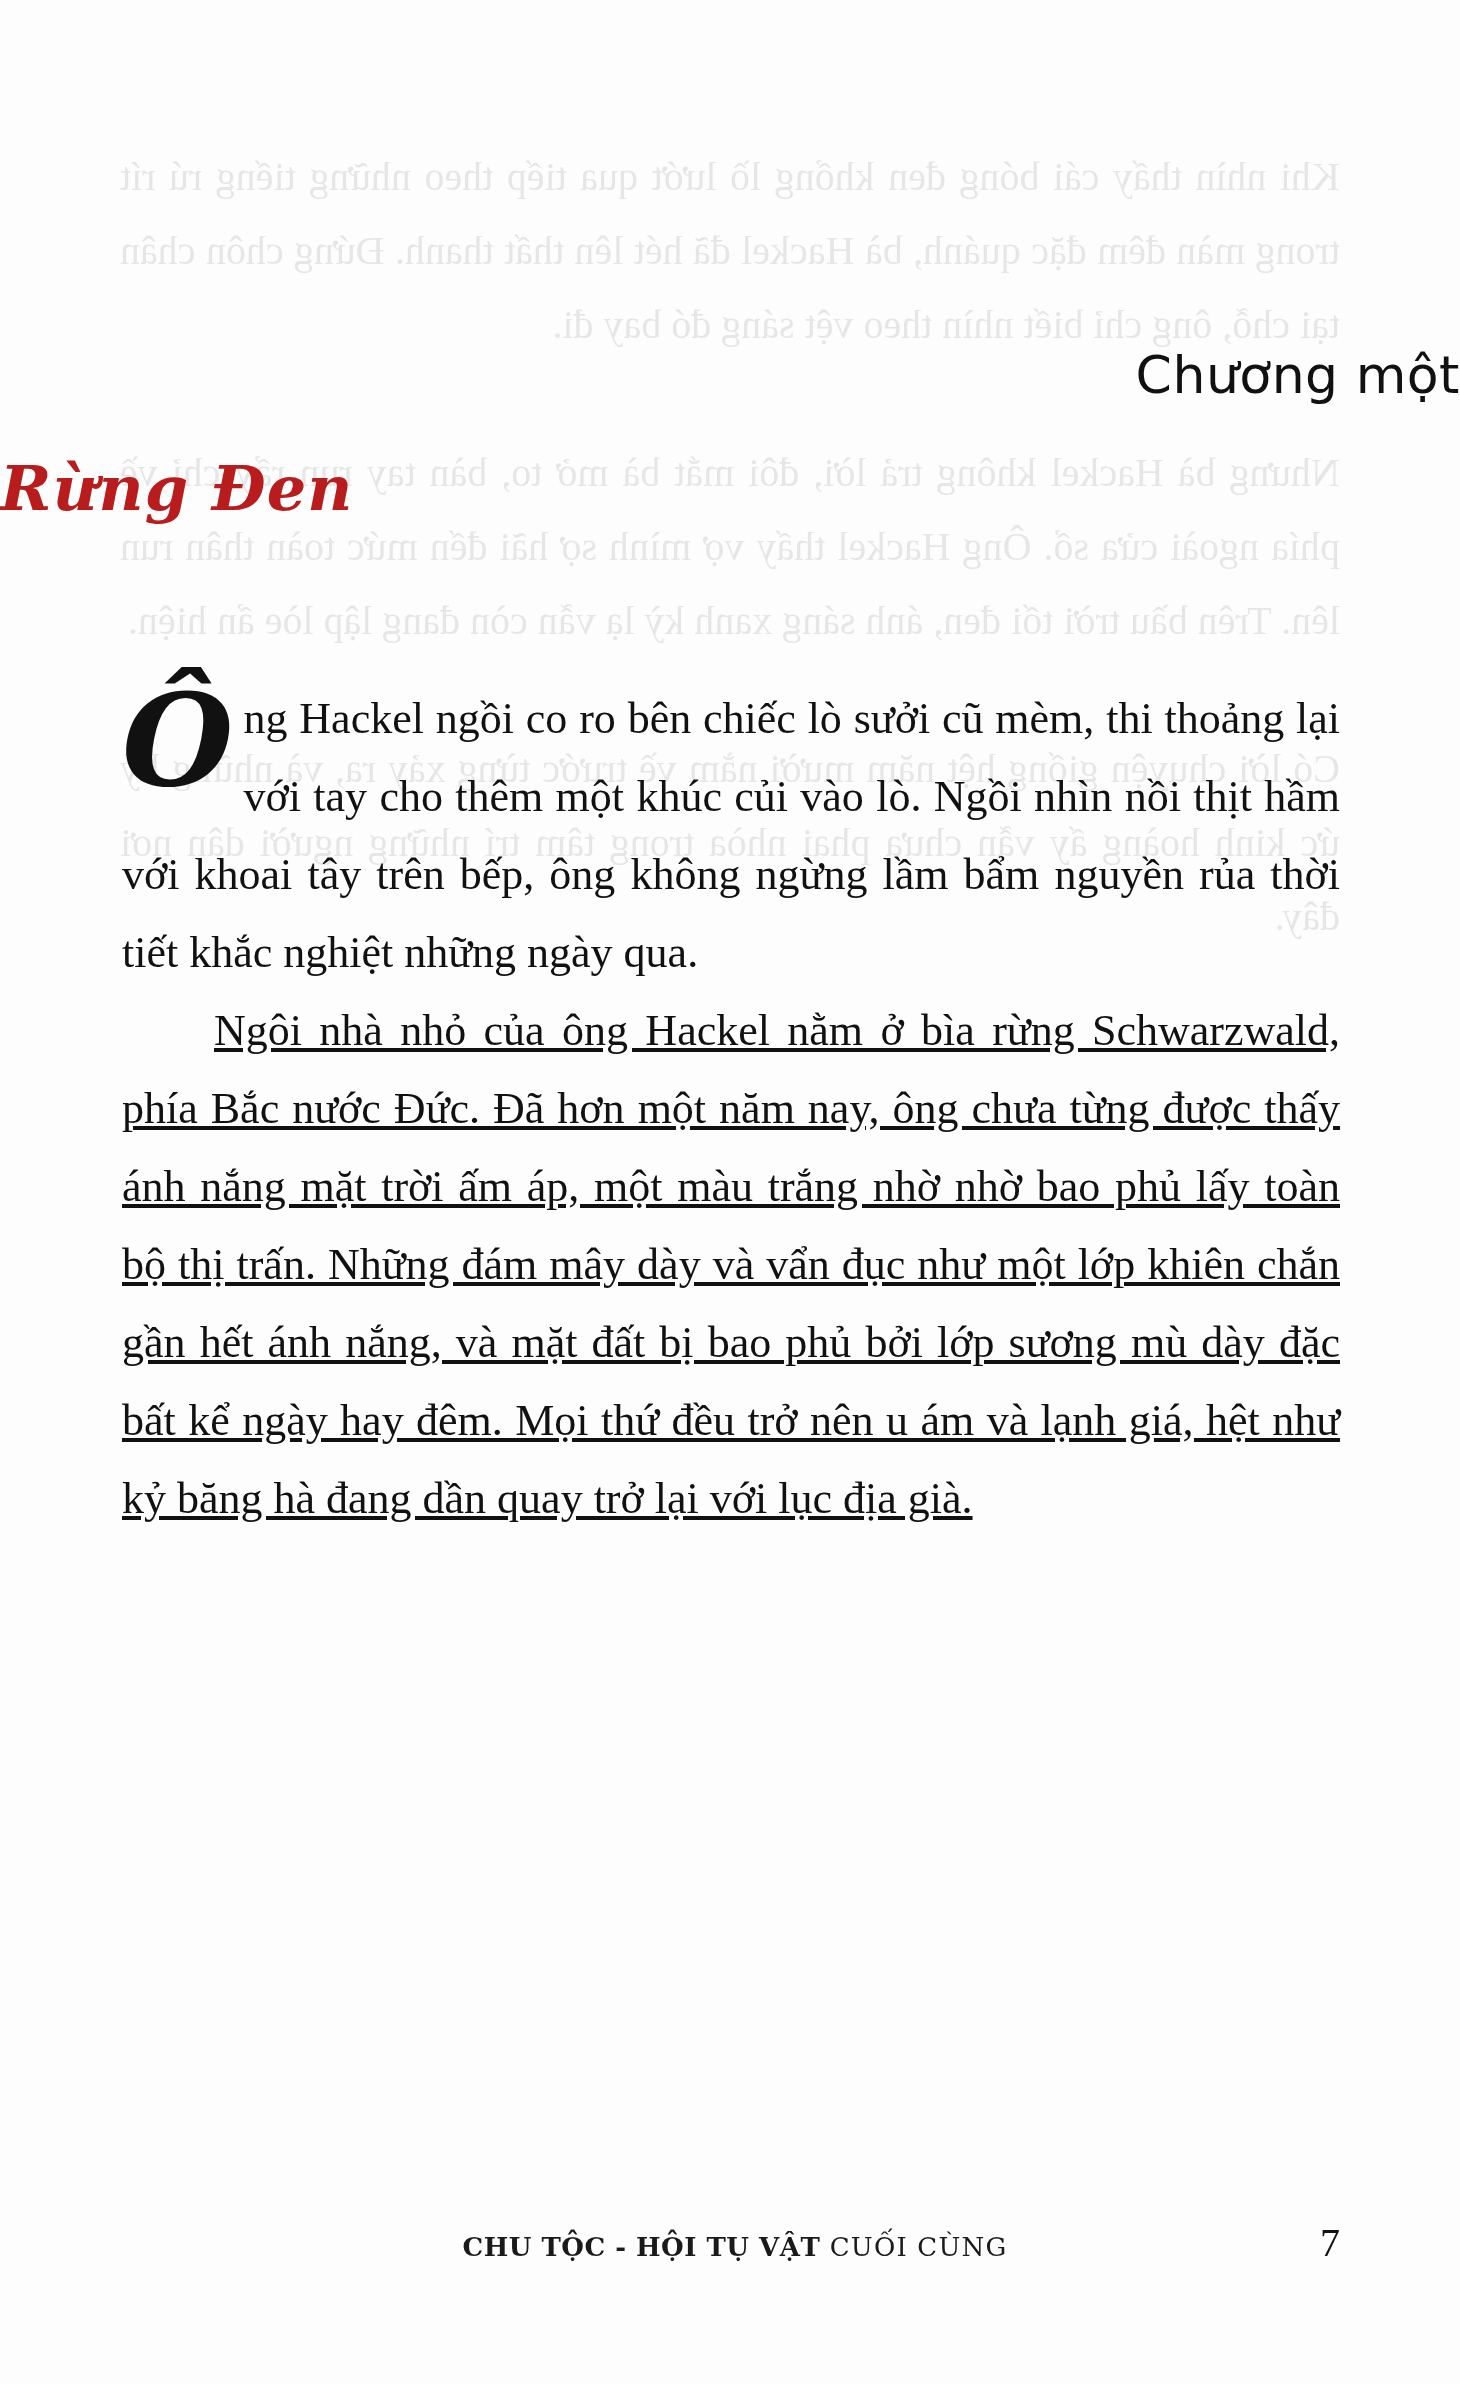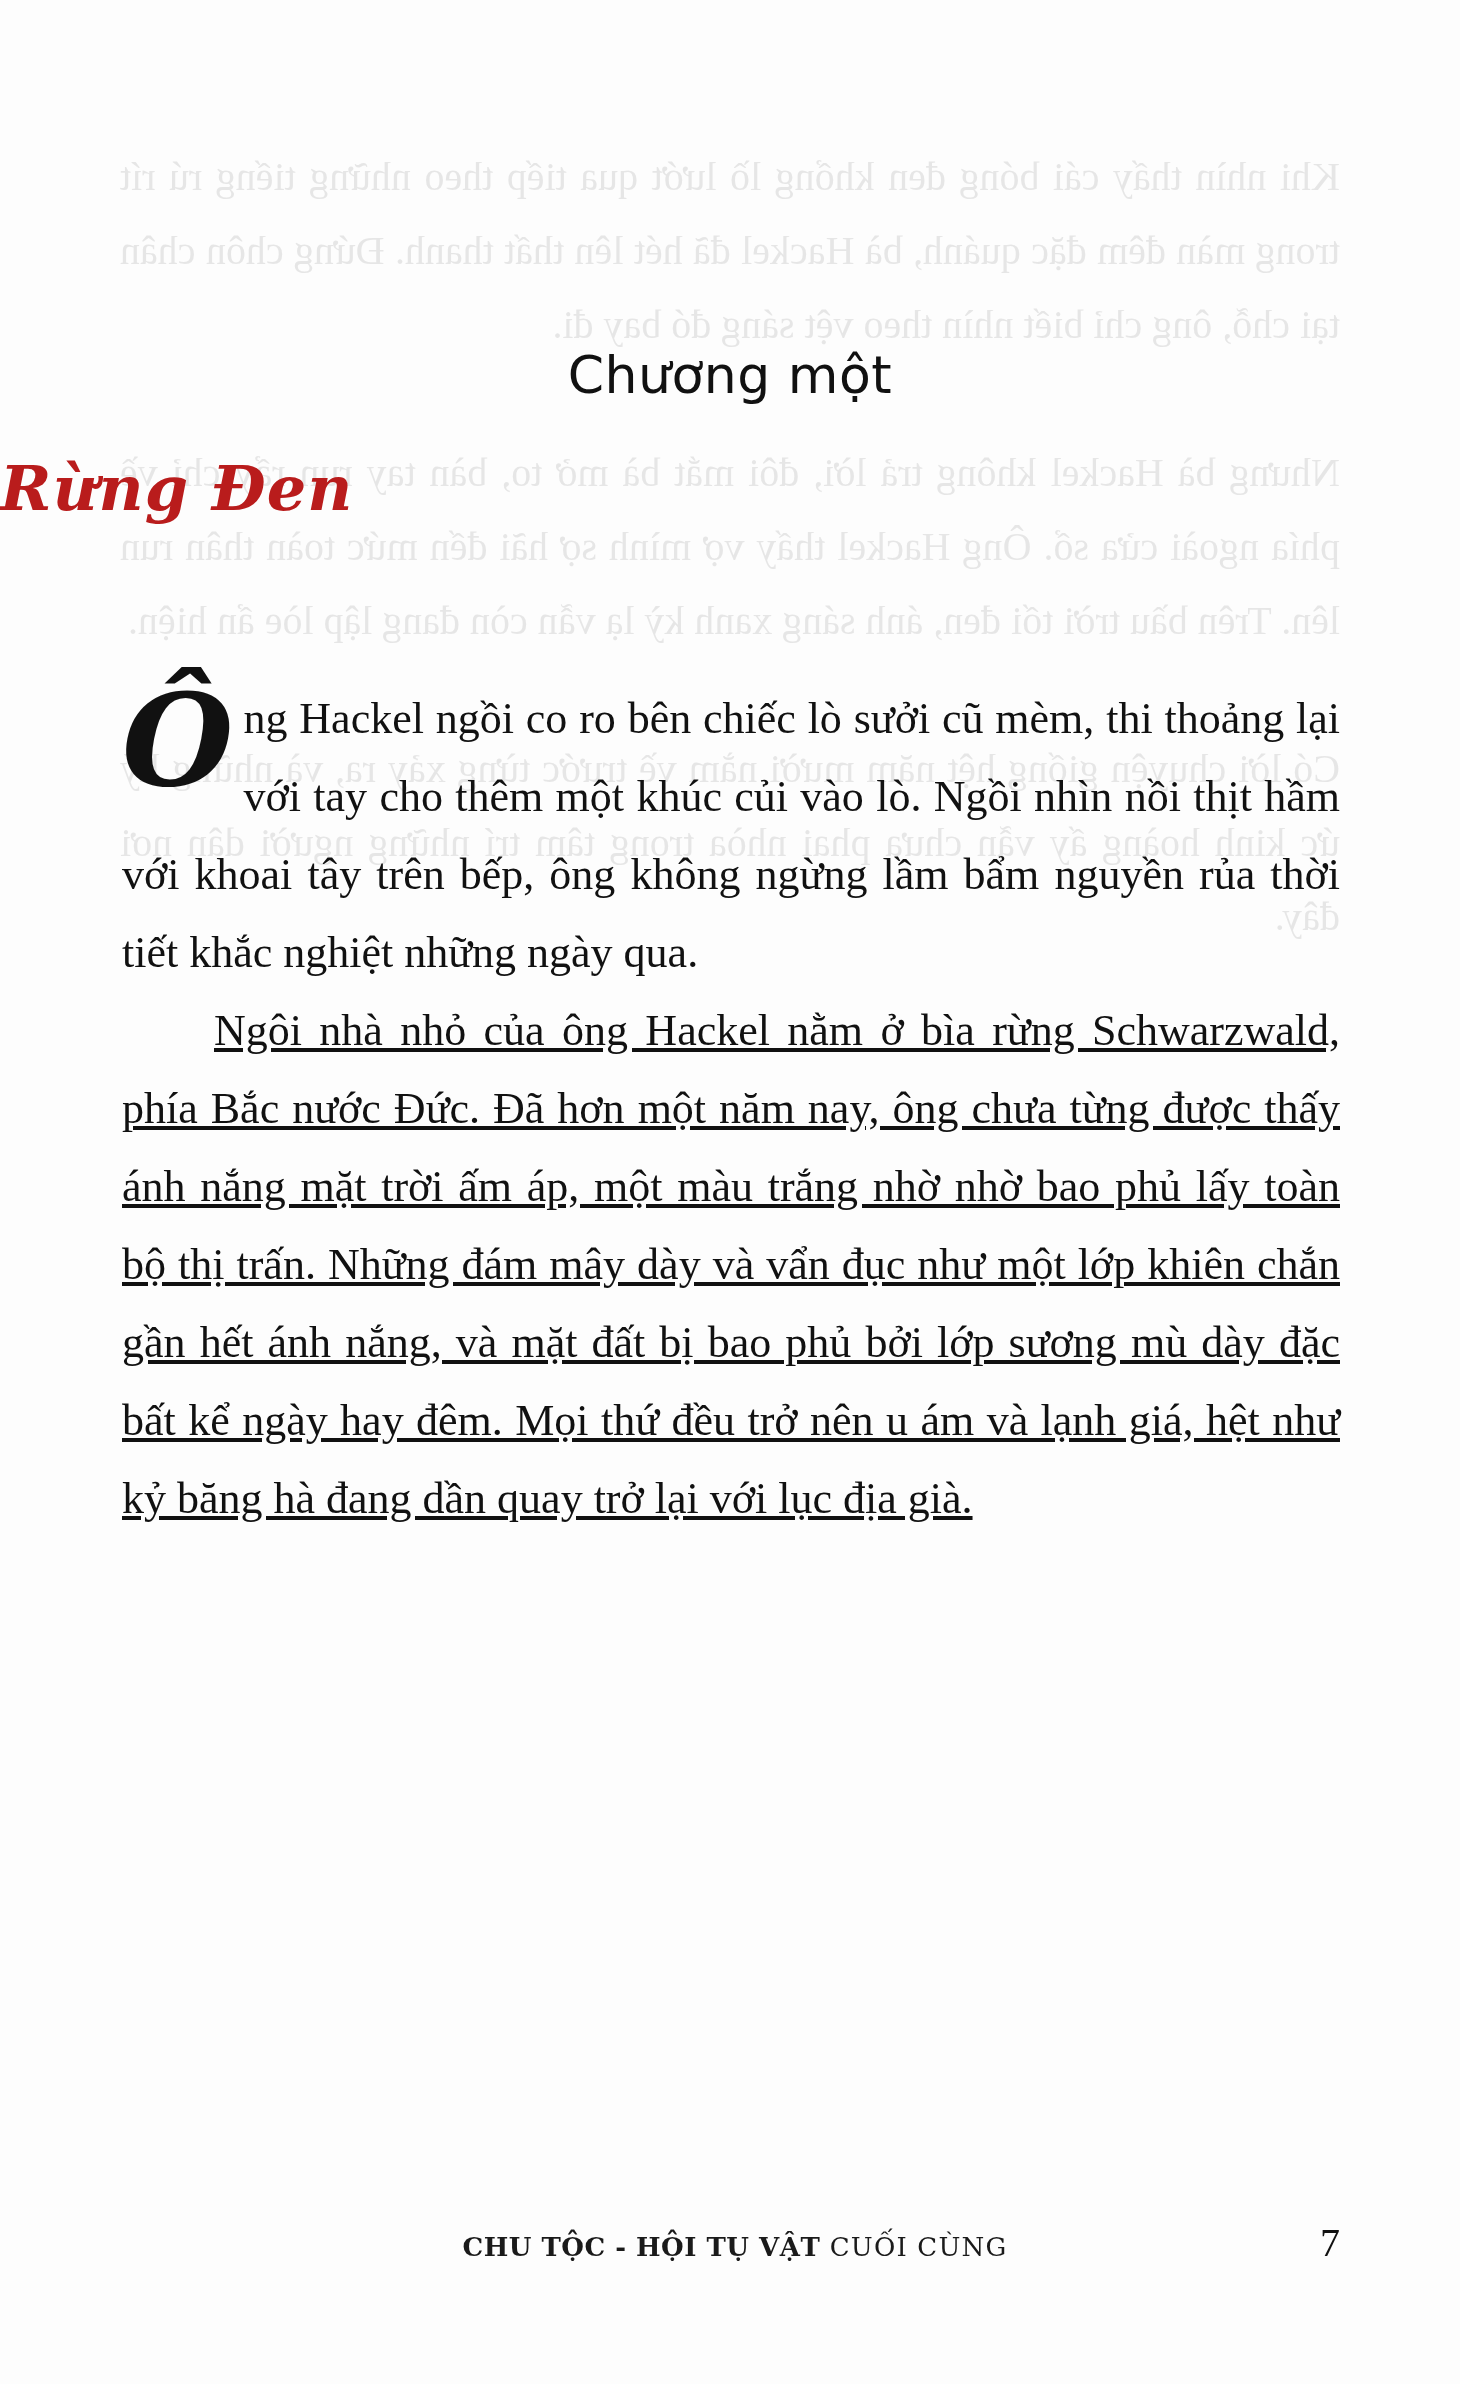--- a/index.html
+++ b/index.html
@@ -50,21 +50,21 @@
     top: 0;
     bottom: 0;
   }
 
   
   .chapter-label {
     position: absolute;
     top: 345px;
     left: 0;
     right: 0;
-    text-align: center;
+    text-align: right;
     font-family: "DejaVu Sans", sans-serif;
     font-size: 52px;
     font-weight: 400;
     letter-spacing: 0.5px;
     color: #111;
   }
   .chapter-title {
     position: absolute;
     top: 452px;
     left: 0;

